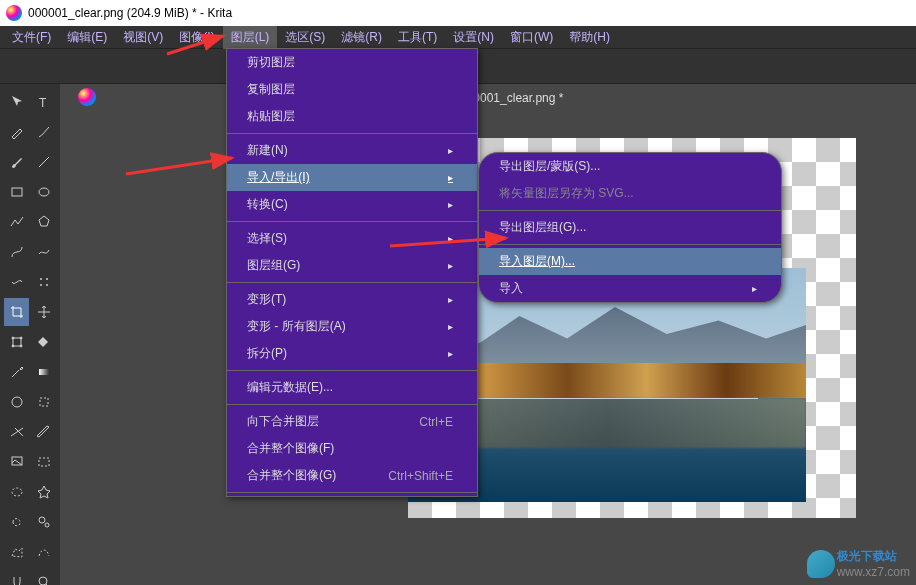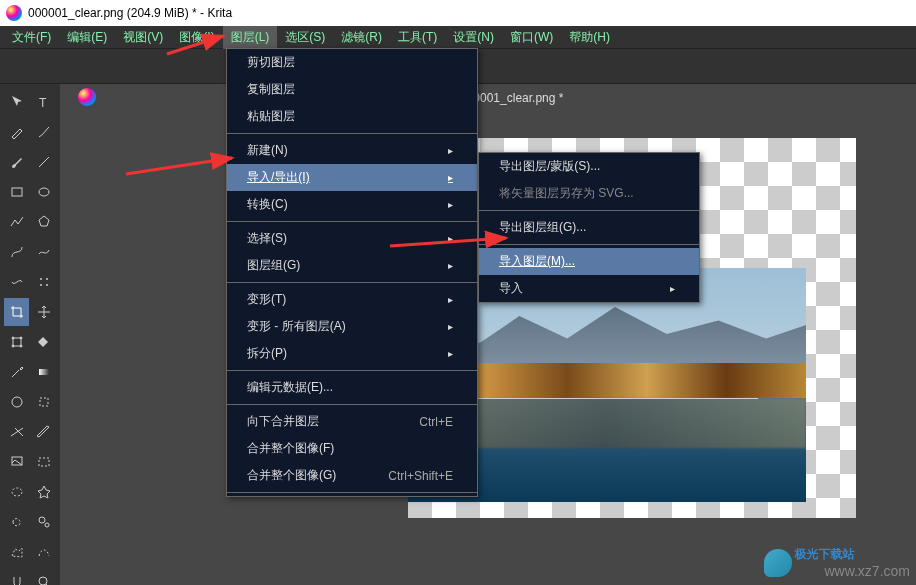--- a/index.html
+++ b/index.html
@@ -1,21 +1,21 @@
 <!DOCTYPE html>
 <html><head>
 <meta charset="utf-8">
 <style>
 * { margin: 0; padding: 0; box-sizing: border-box; font-family: "Microsoft YaHei", "SimSun", sans-serif; font-size: 12px; }
 body { width: 916px; height: 585px; background: #474747; overflow: hidden; position: relative; }
 
 .titlebar { height: 26px; background: #fff; display: flex; align-items: center; padding: 0 6px; color: #000; }
 .titlebar .logo { width: 16px; height: 16px; background: radial-gradient(circle at 30% 30%, #ff5, #f0a 40%, #08f 70%, #0c4); border-radius: 50%; margin-right: 6px; }
 
-.menubar { height: 22px; background: #323232; display: flex; align-items: center; padding: 0 4px; color: #86efac; }
+.menubar { height: 22px; background: #323232; display: flex; align-items: center; padding: 0 4px; color: #c4b5fd; }
 .menubar .mitem { padding: 3px 8px; cursor: pointer; }
 .menubar .mitem.active { background: #5a5a5a; }
 
 .toolbar { height: 36px; background: #323232; display: flex; align-items: center; padding: 0 6px; gap: 10px; border-top: 1px solid #222; border-bottom: 1px solid #222; flex-direction: column; }
 .toolbar .tbtn { width: 20px; height: 20px; display: flex; align-items: center; justify-content: center; color: #bbb; cursor: pointer; }
 .toolbar .sep { width: 1px; height: 22px; background: #555; }
 .toolbar .swatch-a { width: 22px; height: 22px; background: #ff7ff0; border: 1px solid #888; }
 .toolbar .swatch-b { width: 22px; height: 22px; background: linear-gradient(45deg,#bbb 25%,#888 25%,#888 50%,#bbb 50%,#bbb 75%,#888 75%); background-size: 8px 8px; border:1px solid #888; }
 .toolbar .spacer { flex: 1; }
 .toolbar .opacity-box { display: flex; align-items: center; background: #474747; border: 1px solid #666; padding: 2px 8px; color: #ddd; gap: 6px; }
@@ -37,37 +37,37 @@
   background-color: #fff; background-size: 48px 48px; background-position: 0 0, 24px 24px; }
 
 .photo { position: absolute; left: 408px; top: 268px; width: 398px; height: 234px; overflow: hidden; }
 .sky { position:absolute; inset:0; background: linear-gradient(#9ebfd6 0%, #b8d0de 45%, #d8e4e8 48%); }
 .mtn { position:absolute; left:0; right:0; top:30px; height:90px; background: linear-gradient(#5a6e82,#8a9aa8); clip-path: polygon(0 60%, 8% 35%, 18% 50%, 28% 20%, 40% 45%, 52% 10%, 65% 40%, 78% 25%, 90% 45%, 100% 30%, 100% 100%, 0 100%); }
 .trees { position:absolute; left:0; right:0; top:95px; height:40px; background: linear-gradient(90deg,#8a5a2a,#c89040,#7a4a1a,#d0a050,#6a3a12,#b88838); }
 .lake { position:absolute; left:0; right:0; top:130px; bottom:0; background: linear-gradient(#3a6a88 0%, #1a4a68 60%, #0a3a58 100%); }
 .refl { position:absolute; left:0; right:0; top:130px; height:50px; background: linear-gradient(90deg,rgba(200,144,64,.5),rgba(122,74,26,.5),rgba(208,160,80,.5)); transform: scaleY(-1); opacity:.7; filter: blur(1px); }
 .wline { position:absolute; left:50px; top:130px; width:300px; height:1px; background:rgba(255,255,255,.7); }
 
-.menu { position: absolute; background: #0f172a; border: 1px solid #666; box-shadow: 2px 2px 6px rgba(0,0,0,.5); color: #ddd; }
+.menu { position: absolute; background: #4c1d95; border: 1px solid #666; box-shadow: 2px 2px 6px rgba(0,0,0,.5); color: #ddd; }
 .menu .mi { display: flex; align-items: center; justify-content: space-between; padding: 5px 24px 5px 20px; cursor: pointer; white-space: nowrap; }
 .menu .mi.hl { background: #5a7aa5; color: #fff; text-decoration: underline; }
 .menu .mi.disabled { color: #888; }
 .menu .msep { height: 1px; background: #666; margin: 3px 0; }
 .menu .arrow { margin-left: 30px; font-size: 10px; }
 .menu .sc { margin-left: 30px; color: #aaa; }
 
 .menu1 { left: 226px; top: 48px; width: 252px; }
-.menu2 { left: 478px; top: 152px; width: 222px; }
+.menu2 { left: 478px; top: 152px; width: 304px; border-radius: 20px; }
 
 .red-arrow { position: absolute; pointer-events: none; }
 .red-arrow svg { overflow: visible; }
 
 .watermark { position: absolute; right: 6px; bottom: 6px; display: flex; align-items: center; gap: 2px; color: #3388cc; font-weight: bold; font-size: 14px; }
 .watermark .wl { width: 28px; height: 28px; background: linear-gradient(135deg,#4ac,#28a); border-radius: 50% 50% 50% 6px; position: relative; }
-.watermark small { display: block; font-size: 14px; color: #888; font-weight: normal; margin-left: 30px; }
+.watermark small { display: block; font-size: 12px; color: #888; font-weight: normal; }
 </style>
 </head>
 <body>
 
 <div class="titlebar">
   <span class="logo"></span>
   <span>000001_clear.png (204.9 MiB)  * - Krita</span>
 </div>
 
 <div class="menubar">

